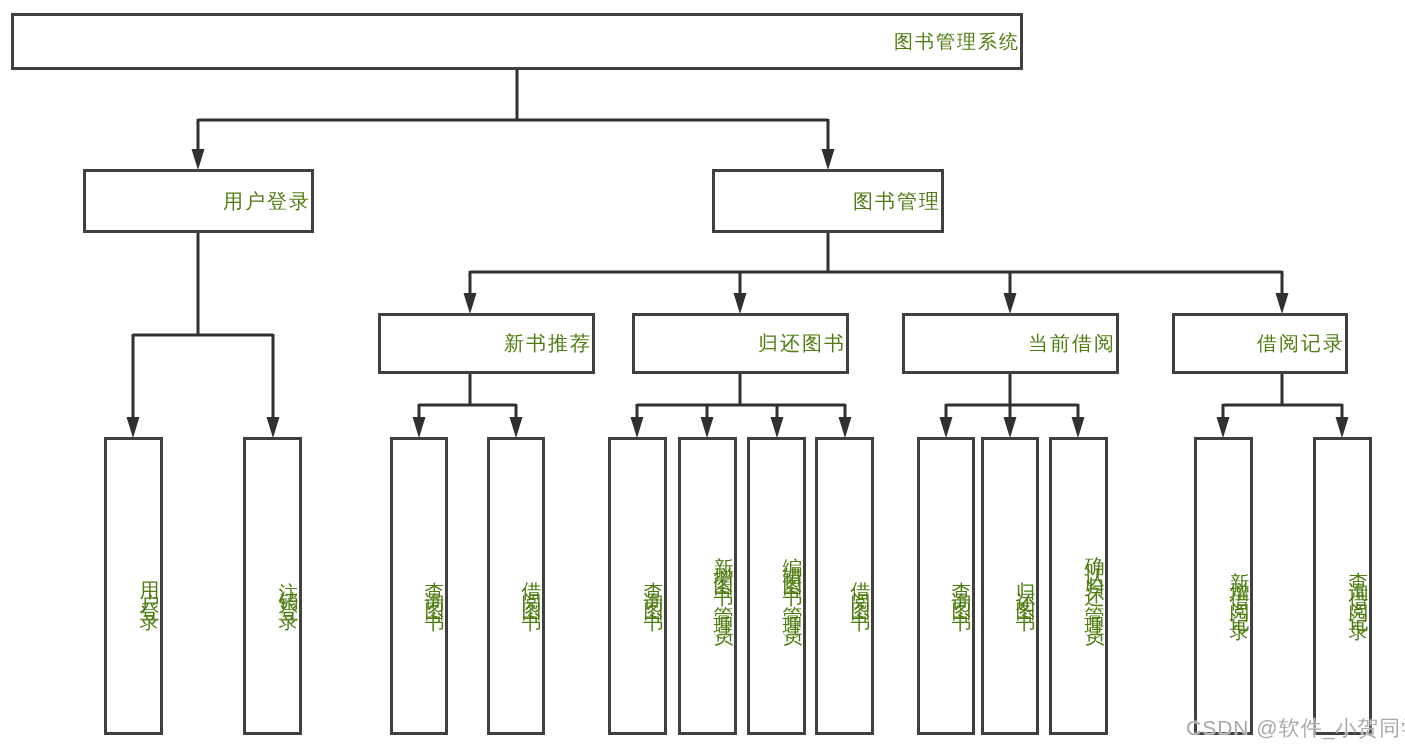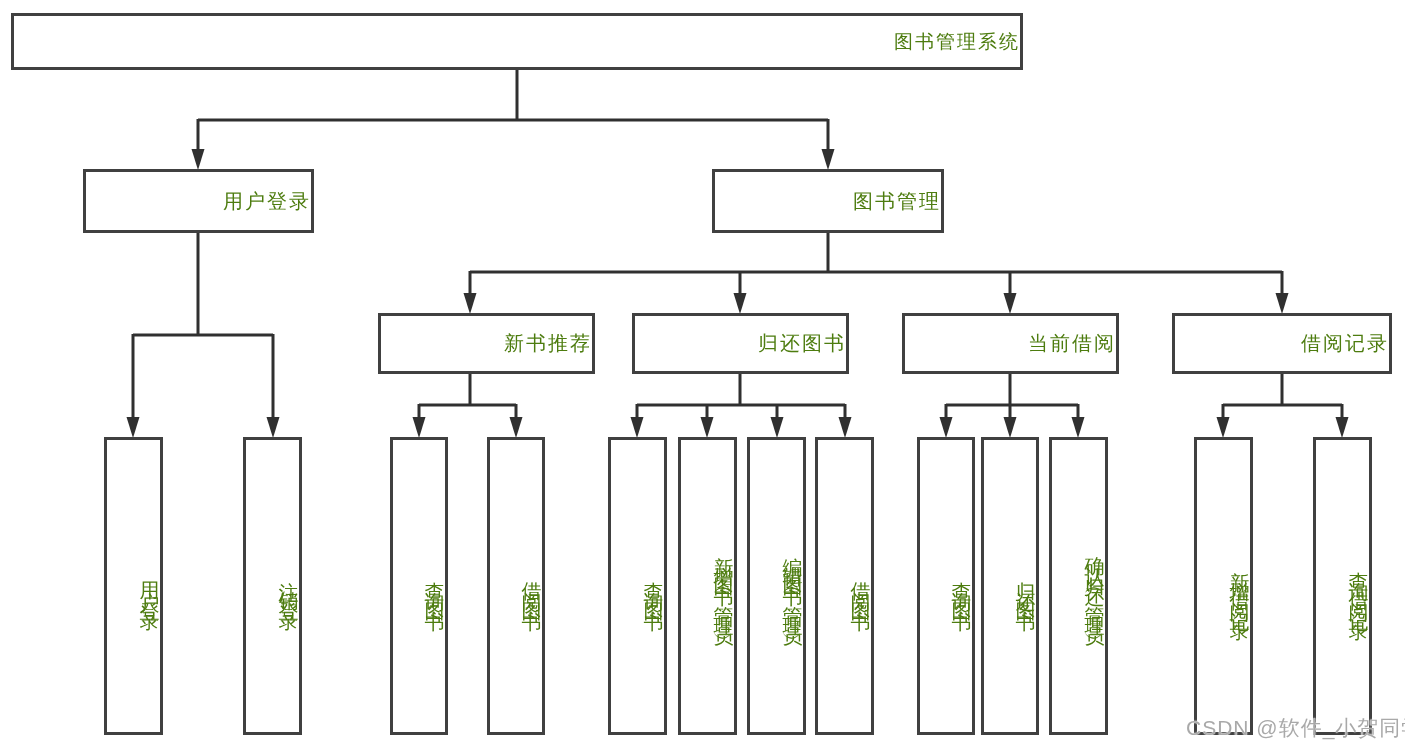--- a/index.html
+++ b/index.html
@@ -126,21 +126,21 @@
 
   <div class="node hnode" style="left:362px; top:313px; width:217px; height:61px;margin-left:16px;">
     <span>新书推荐</span>
   </div>
   <div class="node hnode" style="left:632px; top:313px; width:217px; height:61px;">
     <span>归还图书</span>
   </div>
   <div class="node hnode" style="left:902px; top:313px; width:217px; height:61px;padding-left:29px;">
     <span>当前借阅</span>
   </div>
-  <div class="node hnode" style="left:1172px; top:313px; width:220px; height:61px;">
+  <div class="node hnode" style="left:1172px; top:313px; width:176px; height:61px;">
     <span>借阅记录</span>
   </div>
 
   <div class="node vnode" style="left:104px; top:437px; width:59px; height:298px;">
     <span class="vlabel">用户登录</span>
   </div>
   <div class="node vnode" style="left:243px; top:437px; width:59px; height:298px;">
     <span class="vlabel">注销登录</span>
   </div>
 

